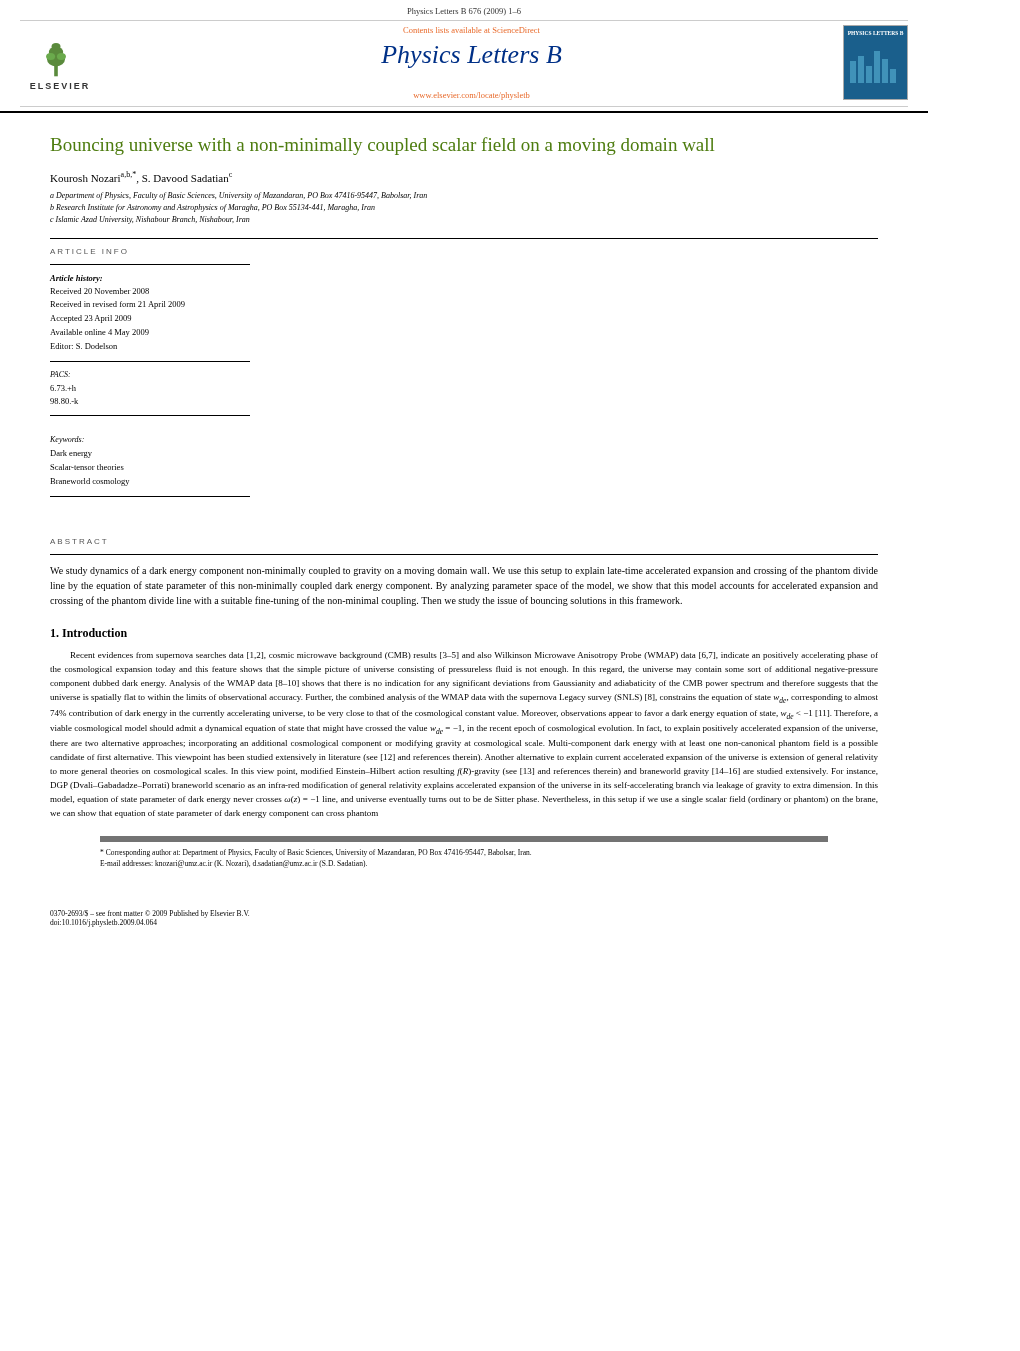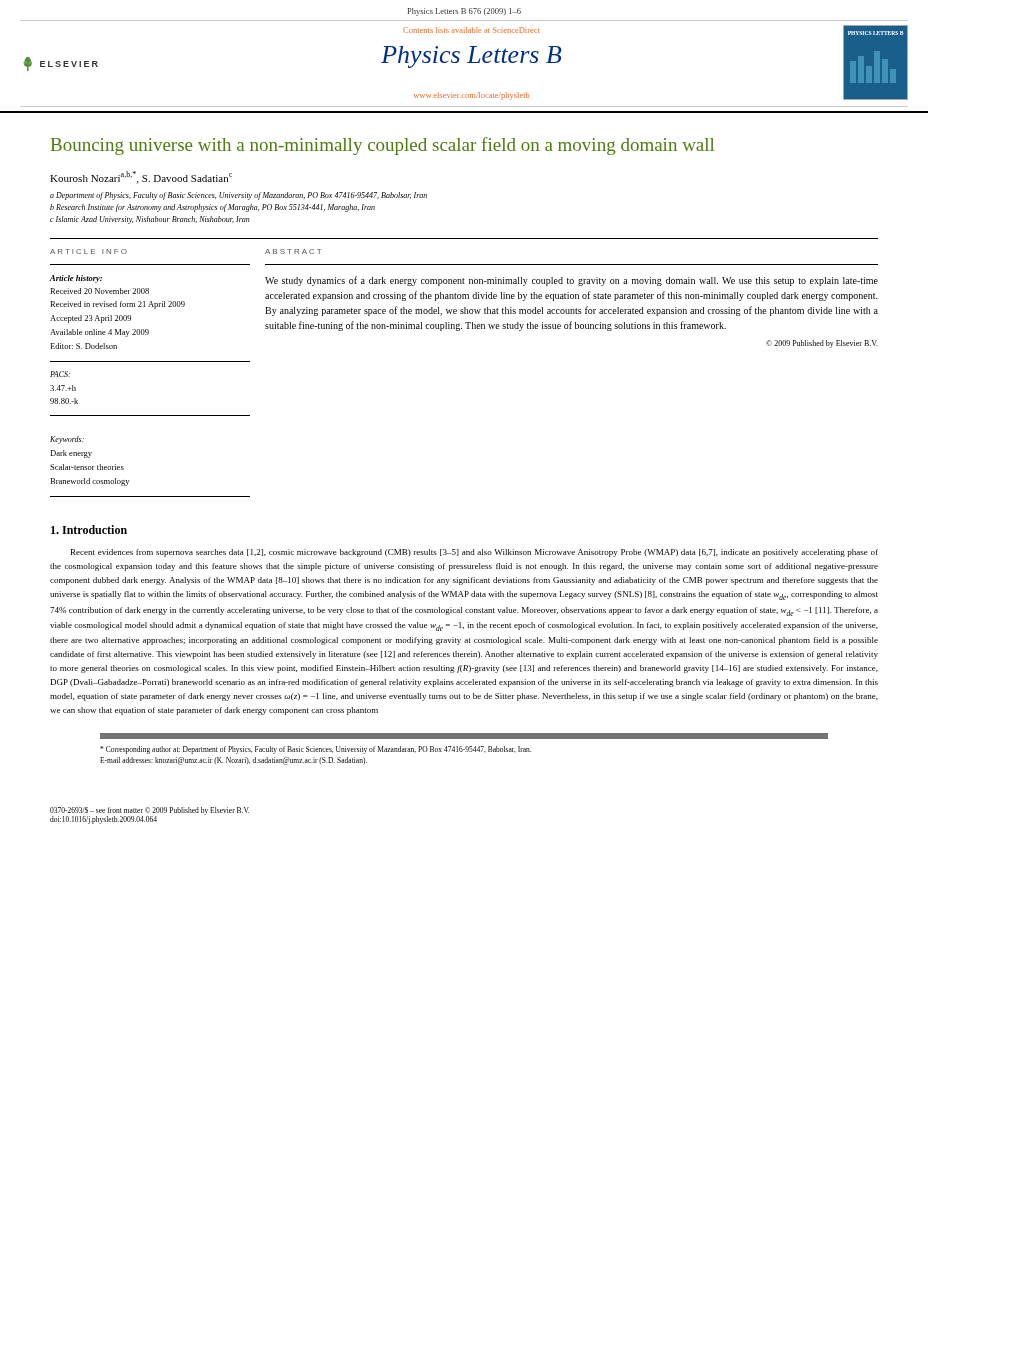--- a/index.html
+++ b/index.html
@@ -38,20 +38,21 @@
       justify-content: space-between;
       padding: 4px 0 6px 0;
       border-top: 1px solid #ccc;
       border-bottom: 1px solid #ccc;
       margin-bottom: 4px;
     }
 
     .elsevier-logo {
       width: 80px;
       display: flex;
+      flex-direction: column;
       align-items: center;
     }
 
     .elsevier-tree {
       width: 45px;
       height: 45px;
     }
 
     .elsevier-text {
       font-size: 9px;
@@ -158,22 +159,23 @@
     }
 
     .divider-line {
       border: none;
       border-top: 1px solid #000;
       margin: 8px 0;
     }
 
     .two-column {
       display: flex;
-      gap: 15px;
+      gap: 32px;
       margin-bottom: 10px;
+      flex-direction: column;
     }
 
     .left-column {
       width: 200px;
       flex-shrink: 0;
     }
 
     .right-column {
       flex: 1;
     }
@@ -373,21 +375,21 @@
           <div class="info-value">Accepted 23 April 2009</div>
           <div class="info-value">Available online 4 May 2009</div>
           <div class="info-value">Editor: S. Dodelson</div>
         </div>
 
         <hr class="divider-line">
 
         <div class="info-block">
           <div class="pacs-label">PACS:</div>
           <div class="pacs-values">
-            <span>3.47.+h</span><br>
+            <span>6.73.+h</span><br>
             <span>98.80.-k</span>
           </div>
         </div>
 
         <hr class="divider-line">
 
         <div class="info-block">
           <div class="keywords-label">Keywords:</div>
           <div class="keywords-values">
             <div>Dark energy</div>
@@ -396,21 +398,20 @@
           </div>
         </div>
 
         <hr class="divider-line">
       </div>
 
       <div class="right-column">
         <div class="section-label">ABSTRACT</div>
         <hr class="divider-line">
         <p class="abstract-text">We study dynamics of a dark energy component non-minimally coupled to gravity on a moving domain wall. We use this setup to explain late-time accelerated expansion and crossing of the phantom divide line by the equation of state parameter of this non-minimally coupled dark energy component. By analyzing parameter space of the model, we show that this model accounts for accelerated expansion and crossing of the phantom divide line with a suitable fine-tuning of the non-minimal coupling. Then we study the issue of bouncing solutions in this framework.</p>
-        <div class="copyright-line">© 2009 Published by Elsevier B.V.</div>
       </div>
     </div>
 
     <div class="section-title">
       <span>1.</span>
       <span>Introduction</span>
     </div>
 
     <p class="body-text">
       Recent evidences from supernova searches data [1,2], cosmic microwave background (CMB) results [3–5] and also Wilkinson Microwave Anisotropy Probe (WMAP) data [6,7], indicate an positively accelerating phase of the cosmological expansion today and this feature shows that the simple picture of universe consisting of pressureless fluid is not enough. In this regard, the universe may contain some sort of additional negative-pressure component dubbed dark energy. Analysis of the WMAP data [8–10] shows that there is no indication for any significant deviations from Gaussianity and adiabaticity of the CMB power spectrum and therefore suggests that the universe is spatially flat to within the limits of observational accuracy. Further, the combined analysis of the WMAP data with the supernova Legacy survey (SNLS) [8], constrains the equation of state <i>w<sub>de</sub></i>, corresponding to almost 74% contribution of dark energy in the currently accelerating universe, to be very close to that of the cosmological constant value. Moreover, observations appear to favor a dark energy equation of state, <i>w<sub>de</sub></i> &lt; −1 [11]. Therefore, a viable cosmological model should admit a dynamical equation of state that might have crossed the value <i>w<sub>de</sub></i> = −1, in the recent epoch of cosmological evolution. In fact, to explain positively accelerated expansion of the universe, there are two alternative approaches; incorporating an additional cosmological component or modifying gravity at cosmological scale. Multi-component dark energy with at least one non-canonical phantom field is a possible candidate of first alternative. This viewpoint has been studied extensively in literature (see [12] and references therein). Another alternative to explain current accelerated expansion of the universe is extension of general relativity to more general theories on cosmological scales. In this view point, modified Einstein–Hilbert action resulting <i>f</i>(<i>R</i>)-gravity (see [13] and references therein) and braneworld gravity [14–16] are studied extensively. For instance, DGP (Dvali–Gabadadze–Porrati) braneworld scenario as an infra-red modification of general relativity explains accelerated expansion of the universe in its self-accelerating branch via leakage of gravity to extra dimension. In this model, equation of state parameter of dark energy never crosses <i>ω</i>(<i>z</i>) = −1 line, and universe eventually turns out to be de Sitter phase. Nevertheless, in this setup if we use a single scalar field (ordinary or phantom) on the brane, we can show that equation of state parameter of dark energy component can cross phantom

